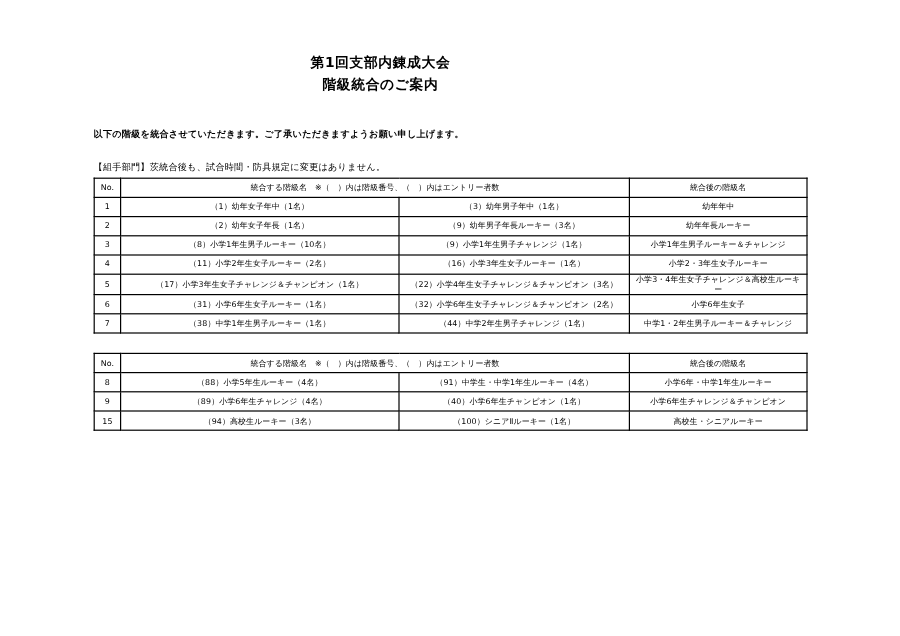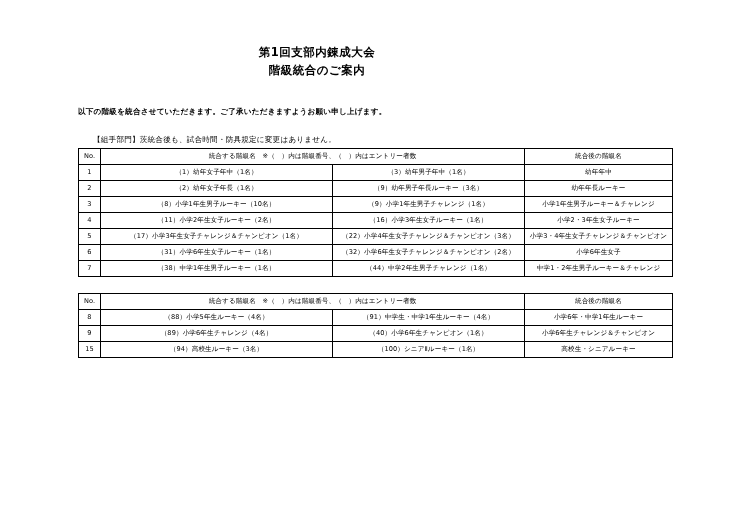--- a/index.html
+++ b/index.html
@@ -36,21 +36,21 @@
     line-height: 1.5;
     margin: 0 0 18px 0;
     letter-spacing: 0.2px;
     font-weight: bold;
   }
   .section {
     margin-bottom: 16px;
   }
   .section-heading {
     font-size: 7.6px;
-    margin: 0 0 3px 15px;
+    margin: 0 0 3px 0;
     letter-spacing: 0.2px;
   }
   table.grid {
     border-collapse: collapse;
     width: 100%;
     table-layout: fixed;
   }
   table.grid th, table.grid td {
     border: 1px solid #000000;
     font-size: 6.6px;
@@ -125,21 +125,21 @@
         <tr>
           <td>4</td>
           <td class="cell-left">（11）小学2年生女子ルーキー（2名）</td>
           <td class="cell-left">（16）小学3年生女子ルーキー（1名）</td>
           <td>小学2・3年生女子ルーキー</td>
         </tr>
         <tr>
           <td>5</td>
           <td class="cell-left">（17）小学3年生女子チャレンジ＆チャンピオン（1名）</td>
           <td class="cell-left">（22）小学4年生女子チャレンジ＆チャンピオン（3名）</td>
-          <td>小学3・4年生女子チャレンジ＆チャンピオン</td>
+          <td>小学3・4年生女子チャレンジ＆高校生ルーキー</td>
         </tr>
         <tr>
           <td>6</td>
           <td class="cell-left">（31）小学6年生女子ルーキー（1名）</td>
           <td class="cell-left">（32）小学6年生女子チャレンジ＆チャンピオン（2名）</td>
           <td>小学6年生女子</td>
         </tr>
         <tr>
           <td>7</td>
           <td class="cell-left">（38）中学1年生男子ルーキー（1名）</td>

